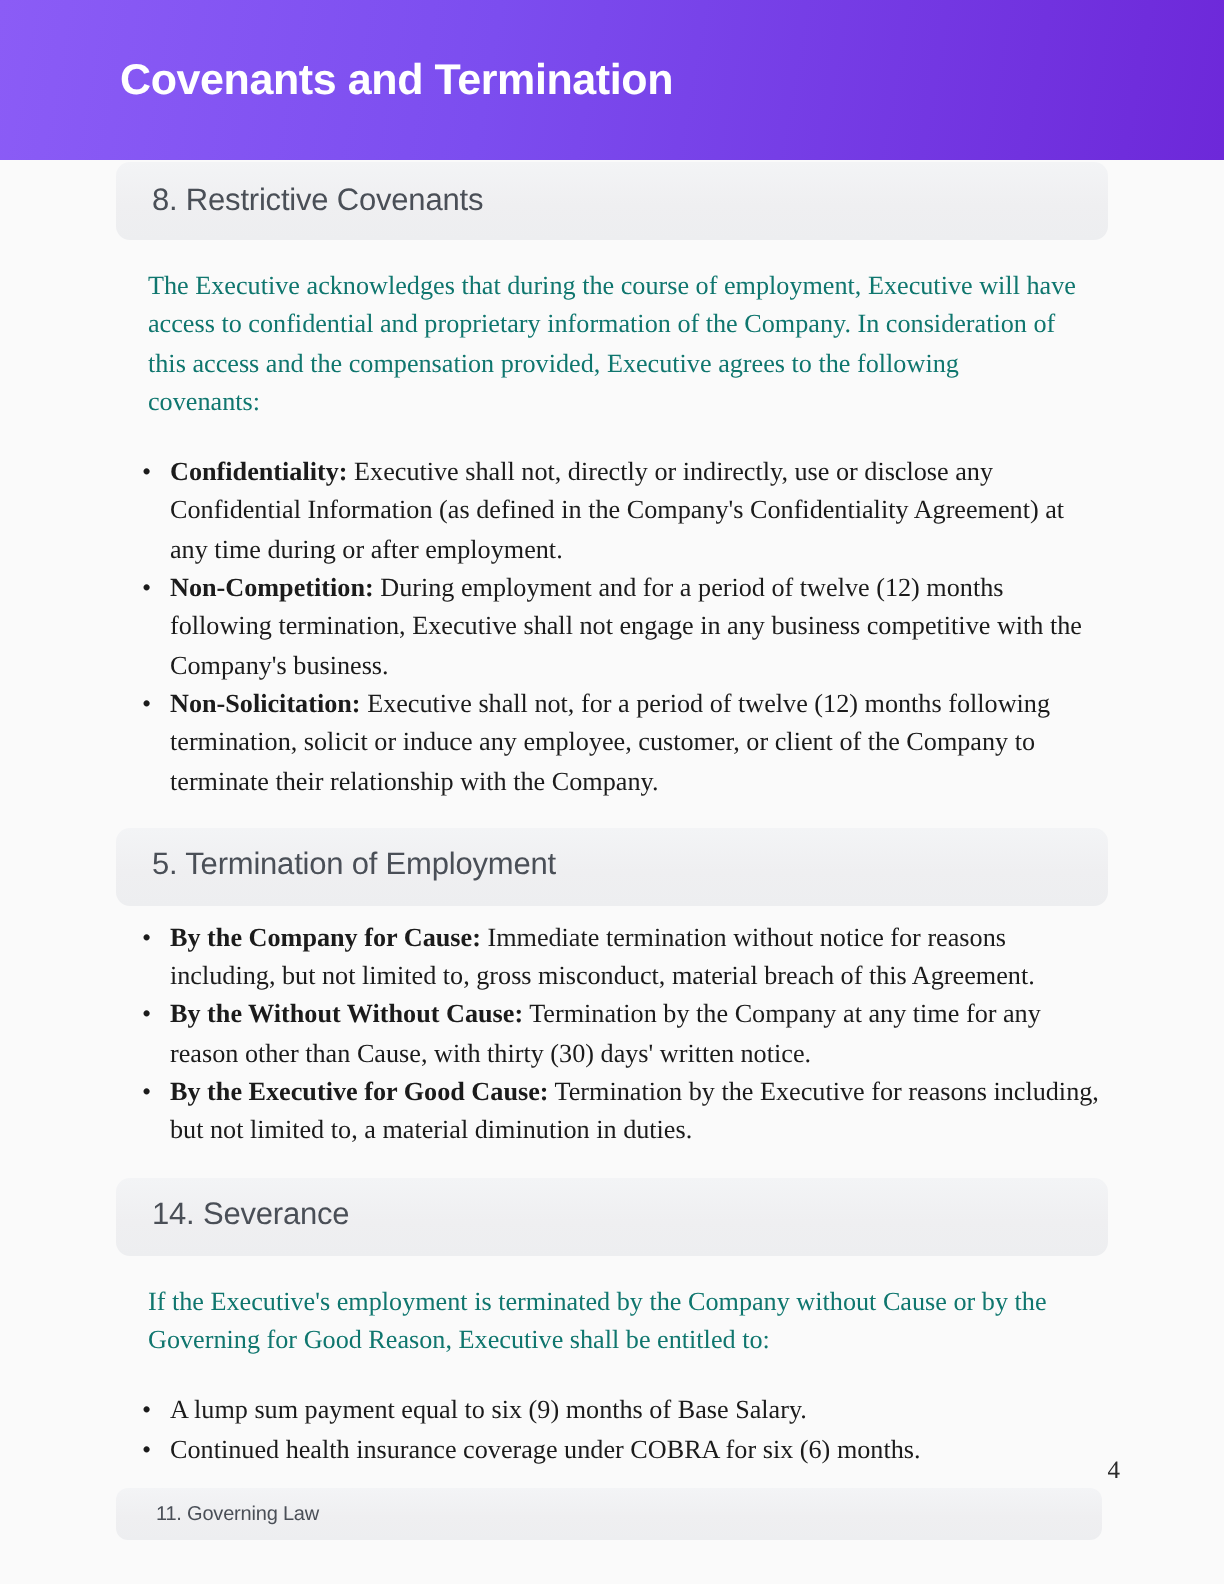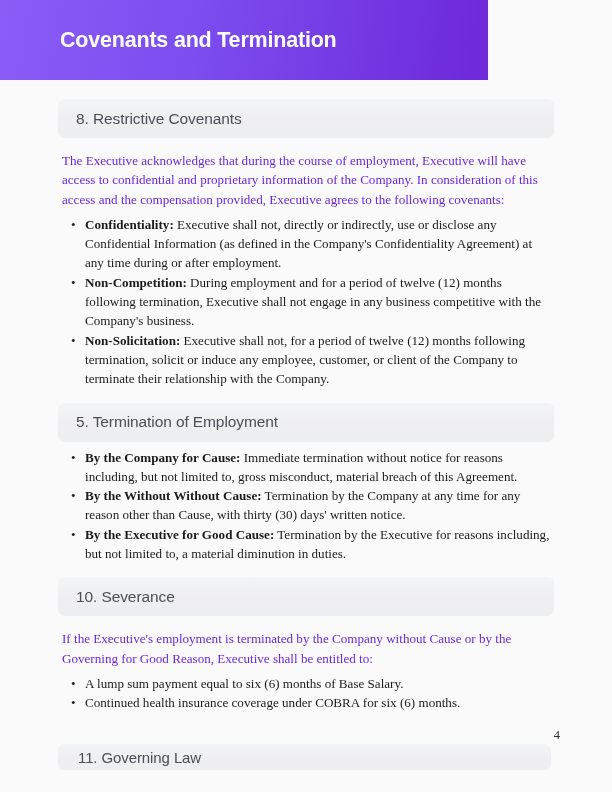--- a/index.html
+++ b/index.html
@@ -10,21 +10,21 @@
     width: 612px;
     height: 792px;
     background: #FAFAFA;
     font-family: "Liberation Serif", "DejaVu Serif", serif;
     overflow: hidden;
     position: relative;
   }
 
   
   .banner {
-    width: 488px;
+    width: 612px;
     height: 80px;
     background: linear-gradient(100deg, #8B5CF6 0%, #7C4DEF 40%, #6D28D9 100%);
     position: relative;
     box-sizing: border-box;
   }
   .banner-title {
     position: absolute;
     left: 60px;
     top: 0;
     height: 80px;
@@ -44,21 +44,21 @@
     width: 612px;
     height: 712px;
     background: #FAFAFA;
     box-sizing: border-box;
     padding: 0;
   }
 
   .content {
     position: absolute;
     left: 58px;
-    top: 19px;
+    top: 1px;
     width: 496px;
   }
 
   
   .section-chip {
     background: linear-gradient(180deg, #F3F4F6 0%, #EFEFF1 55%, #EDEEF0 100%);
     border-radius: 7px;
     box-sizing: border-box;
     width: 100%;
     height: 39px;
@@ -67,31 +67,31 @@
     padding-left: 18px;
     color: #4A4F57;
     font-family: "Liberation Sans", "DejaVu Sans", sans-serif;
     font-size: 15.5px;
     font-weight: normal;
     letter-spacing: -0.1px;
   }
   .section-chip.small {
     height: 26px;
     width: 493px;
-    font-size: 15px;
+    font-size: 10px;
     padding-left: 20px;
     border-radius: 6px;
   }
 
   
   .para {
-    color: #6d28d9;
+    color: #0f766e;
     font-size: 13.1px;
     line-height: 19.3px;
-    margin: 4px;
+    margin: 16px;
     text-align: left;
   }
   .block-after-chip { margin-top: 13px; }
 
   
   ul.bullets {
     margin: 6px 0 0 0;
     padding: 0;
     list-style: none;
   }
@@ -167,25 +167,25 @@
       <li>
         <span class="dot">•</span><b>By the Without Without Cause:</b><span> Termination by the Company at any time for any reason other than Cause, with thirty (30) days' written notice.</span>
       </li>
       <li>
         <span class="dot">•</span><b>By the Executive for Good Cause:</b><span> Termination by the Executive for reasons including, but not limited to, a material diminution in duties.</span>
       </li>
     </ul>
 
     <div class="spacer-14"></div>
 
-    <div class="section-chip">10. Severance</div>
+    <div class="section-chip">14. Severance</div>
     <p class="para block-after-chip">If the Executive's employment is terminated by the Company without Cause or by the Governing for Good Reason, Executive shall be entitled to:</p>
     <ul class="bullets">
       <li>
-        <span class="dot">•</span><b></b><span>A lump sum payment equal to six (6) months of Base Salary.</span>
+        <span class="dot">•</span><b></b><span>A lump sum payment equal to six (9) months of Base Salary.</span>
       </li>
       <li>
         <span class="dot">•</span><b></b><span>Continued health insurance coverage under COBRA for six (6) months.</span>
       </li>
     </ul>
 
   </div>
 
   <div class="page-number">4</div>
 

